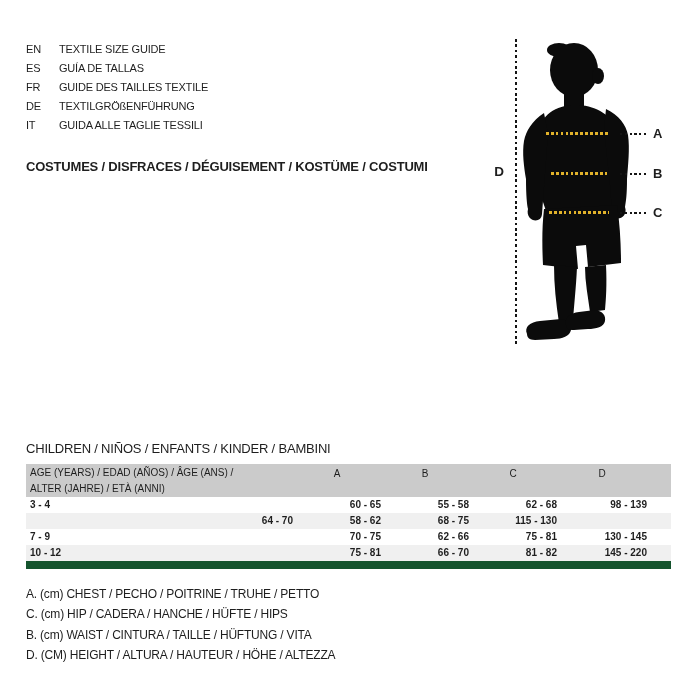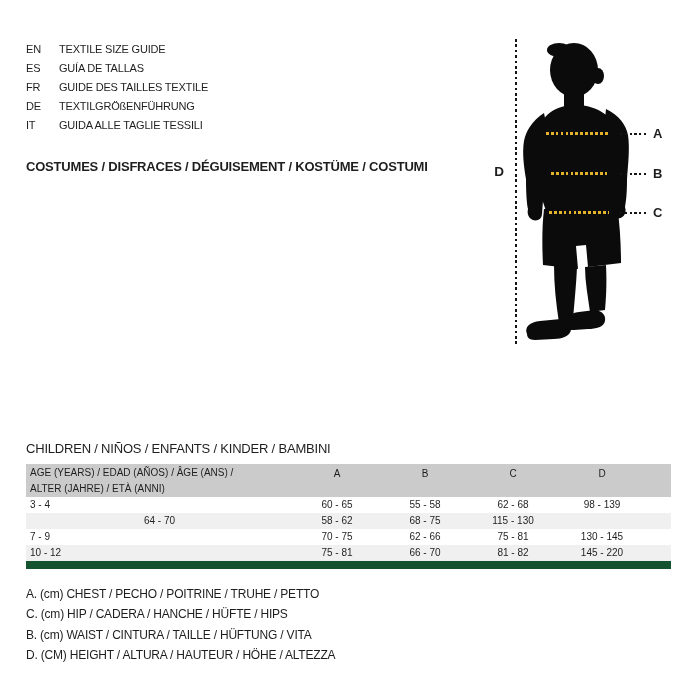--- a/index.html
+++ b/index.html
@@ -40,24 +40,24 @@
   .la { top:126px; } .lb { top:166px; } .lc { top:205px; }
 
   
   .section-title { position:absolute; left:26px; top:441px; font-size:13px; letter-spacing:-0.2px; }
   .size-table { position:absolute; left:26px; top:464px; width:645px; font-size:10px;
                 border-bottom:8px solid #14532d; }
   .t-grid { display:grid; grid-template-columns:267px 88px 88px 88px 90px 1fr; }
   .t-head { background:var(--table-header-bg,#cbcbcb); height:33px; padding-top:1px; }
   .t-head .age-cell { padding-left:4px; line-height:15.5px; }
   .t-head .col-letter { text-align:center; line-height:17px; }
-  .t-row { height:16px; line-height:16px; }
+  .t-row { height:16px; line-height:16px;font-weight:bold; }
   .t-row:nth-child(odd) { background:var(--table-row-alt-bg,#f0f0f0); }
   .t-row .age-cell { padding-left:4px; }
-  .num-cell { text-align:center; }
+  .num-cell { text-align:right; }
 
   
   .legend { position:absolute; left:26px; top:584px; }
   .legend-item { height:20.3px; line-height:20.3px; font-size:12px; letter-spacing:-0.2px; white-space:nowrap; }
 </style>
 </head>
 <body>
 
 <div class="page">
 

